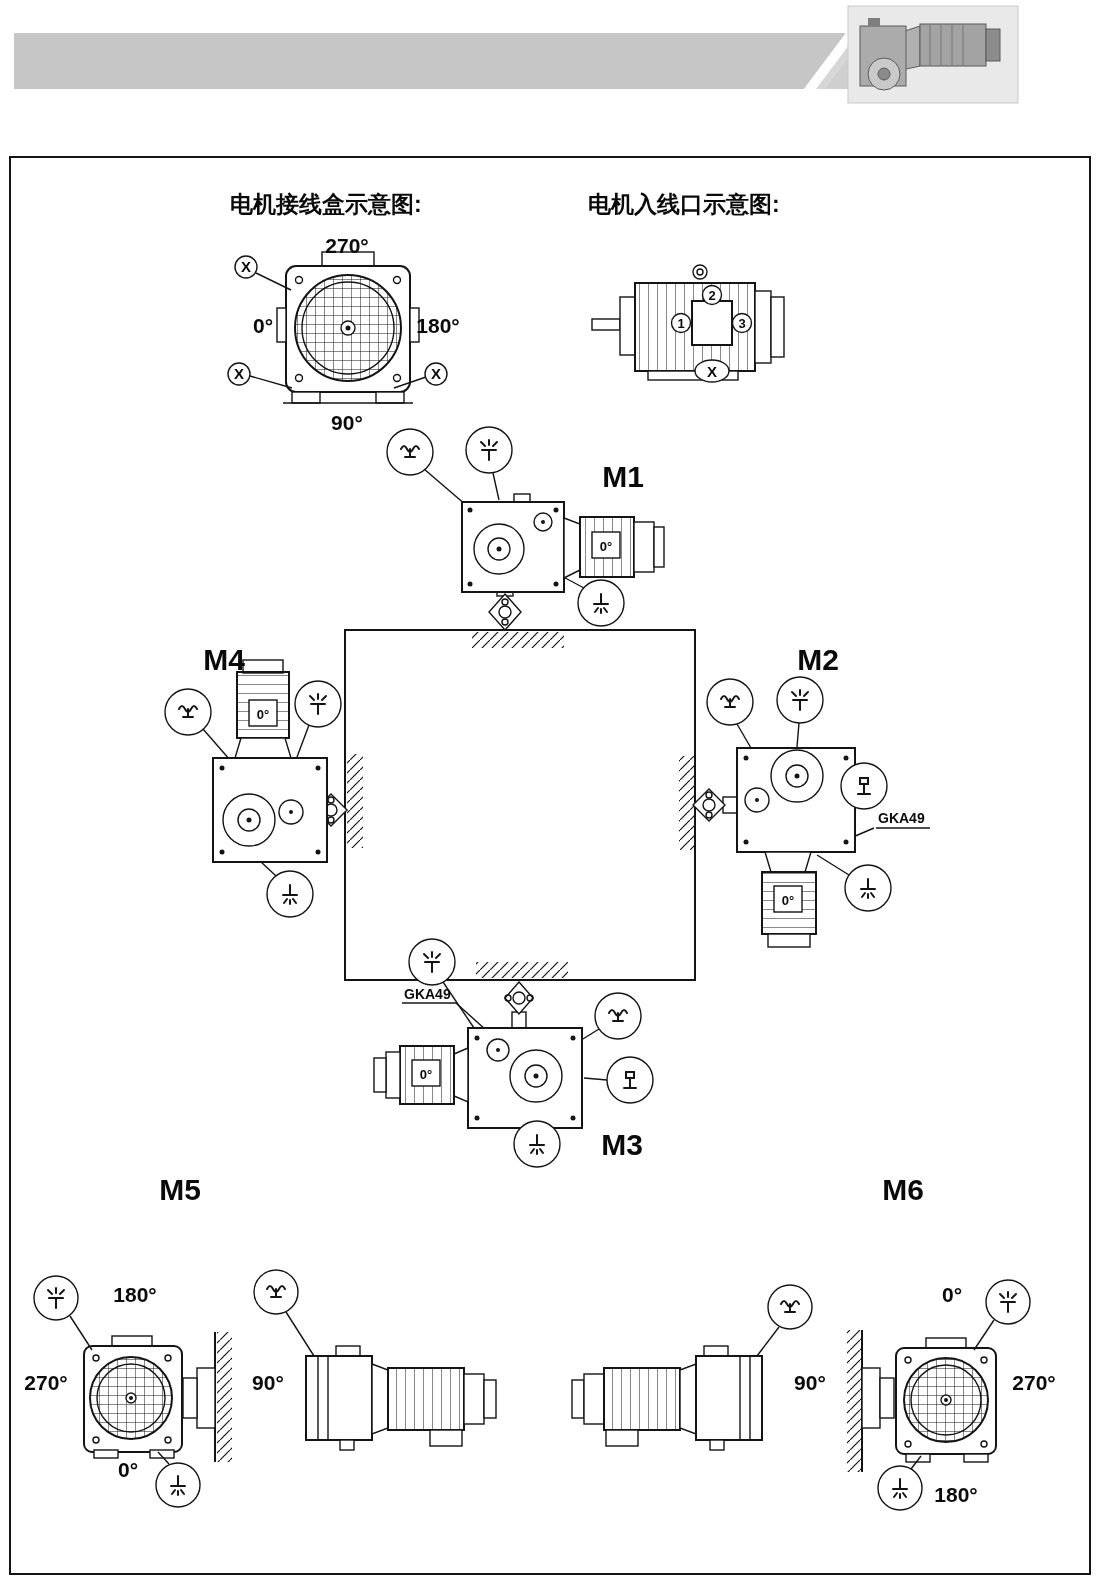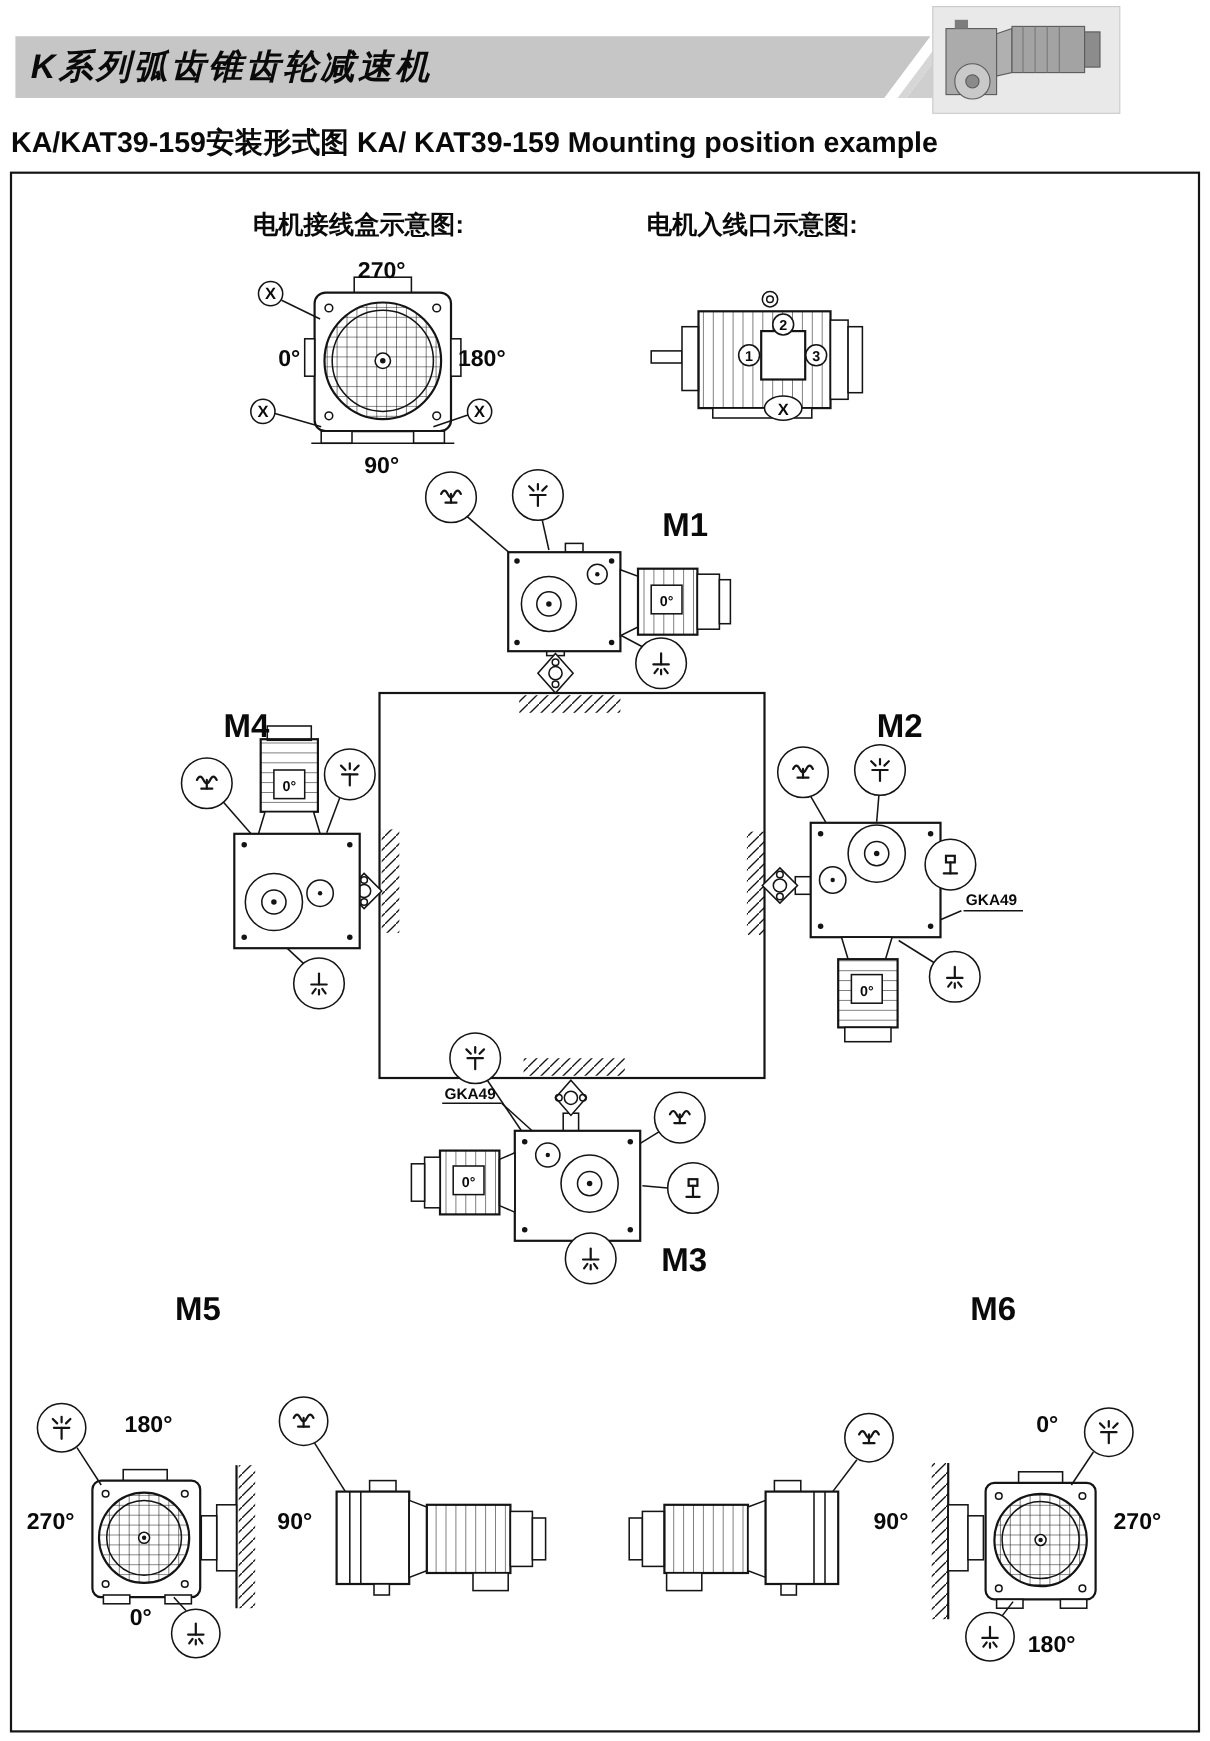--- a/index.html
+++ b/index.html
@@ -27,22 +27,20 @@
   .t-x   { font-size:15px; font-weight:bold; }
   .t-n   { font-size:13px; font-weight:bold; }
   .t-z   { font-size:13px; font-weight:bold; }
   .t-gka { font-size:14px; font-weight:bold; }
 </style>
 </head>
 <body>
 
 <div class="page">
 
-  <div class="band-title">K系列弧齿锥齿轮减速机</div>
-  <div class="subtitle">KA/KAT39-159安装形式图 KA/ KAT39-159 Mounting position example</div>
 
   <svg class="scene" width="1100" height="1583" viewBox="0 0 1100 1583">
     <defs>
       <pattern id="grid" width="9" height="9" patternUnits="userSpaceOnUse">
         <path d="M 9 0 L 0 0 0 9" fill="none" stroke="#141414" stroke-width="1"></path>
       </pattern>
       <pattern id="vlines" width="9" height="9" patternUnits="userSpaceOnUse">
         <line x1="0" y1="0" x2="0" y2="9" stroke="#141414" stroke-width="1"></line>
       </pattern>
       <pattern id="hlines" width="9" height="9" patternUnits="userSpaceOnUse">

